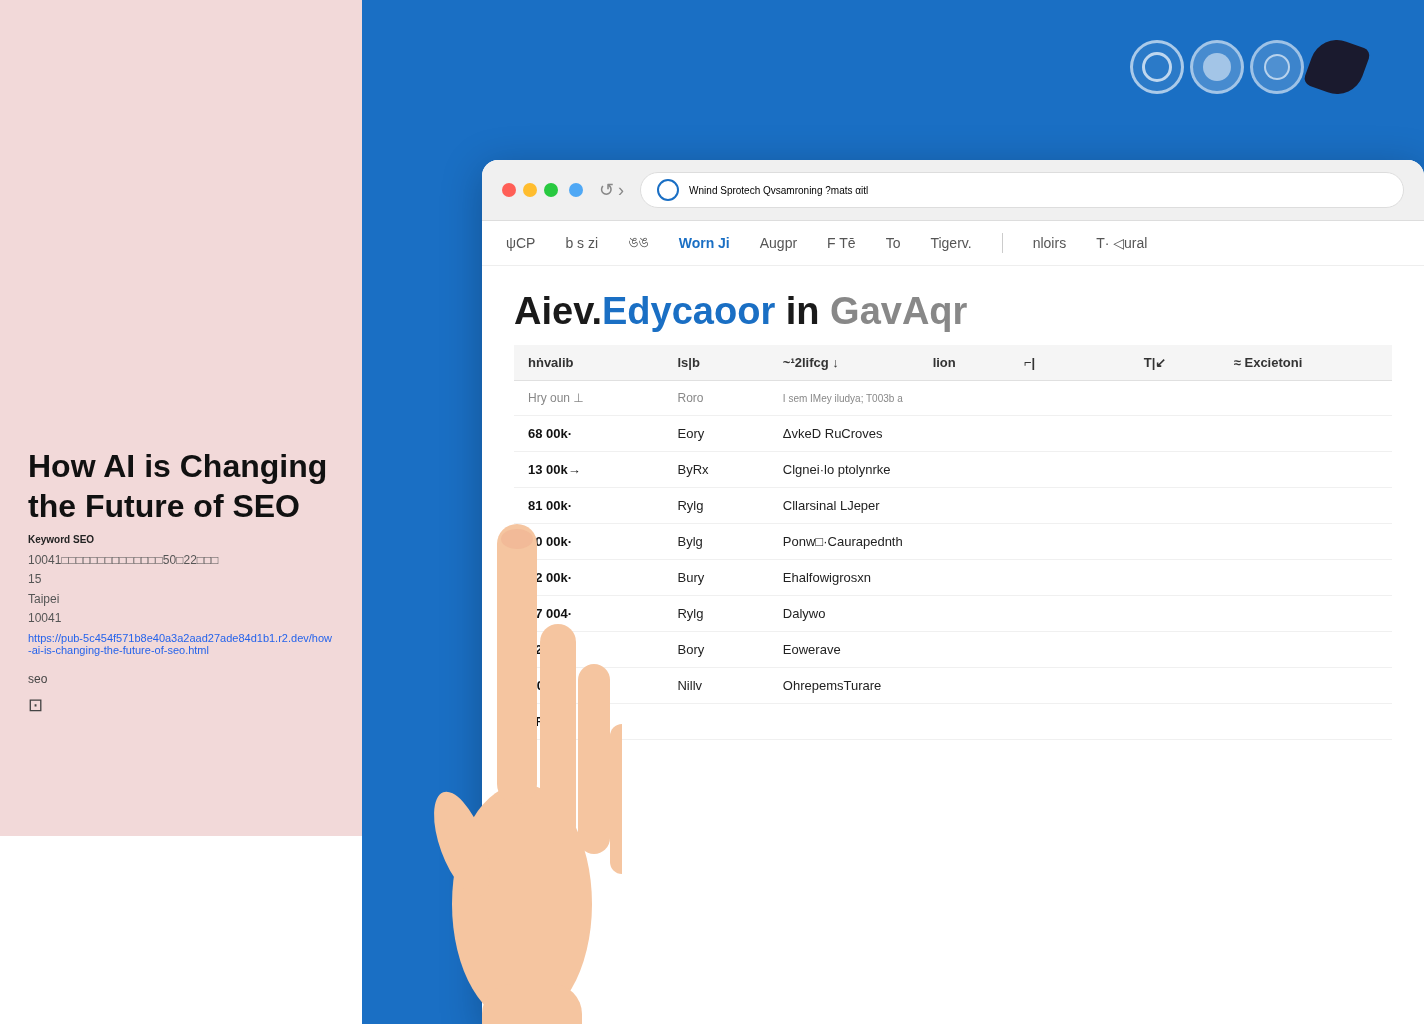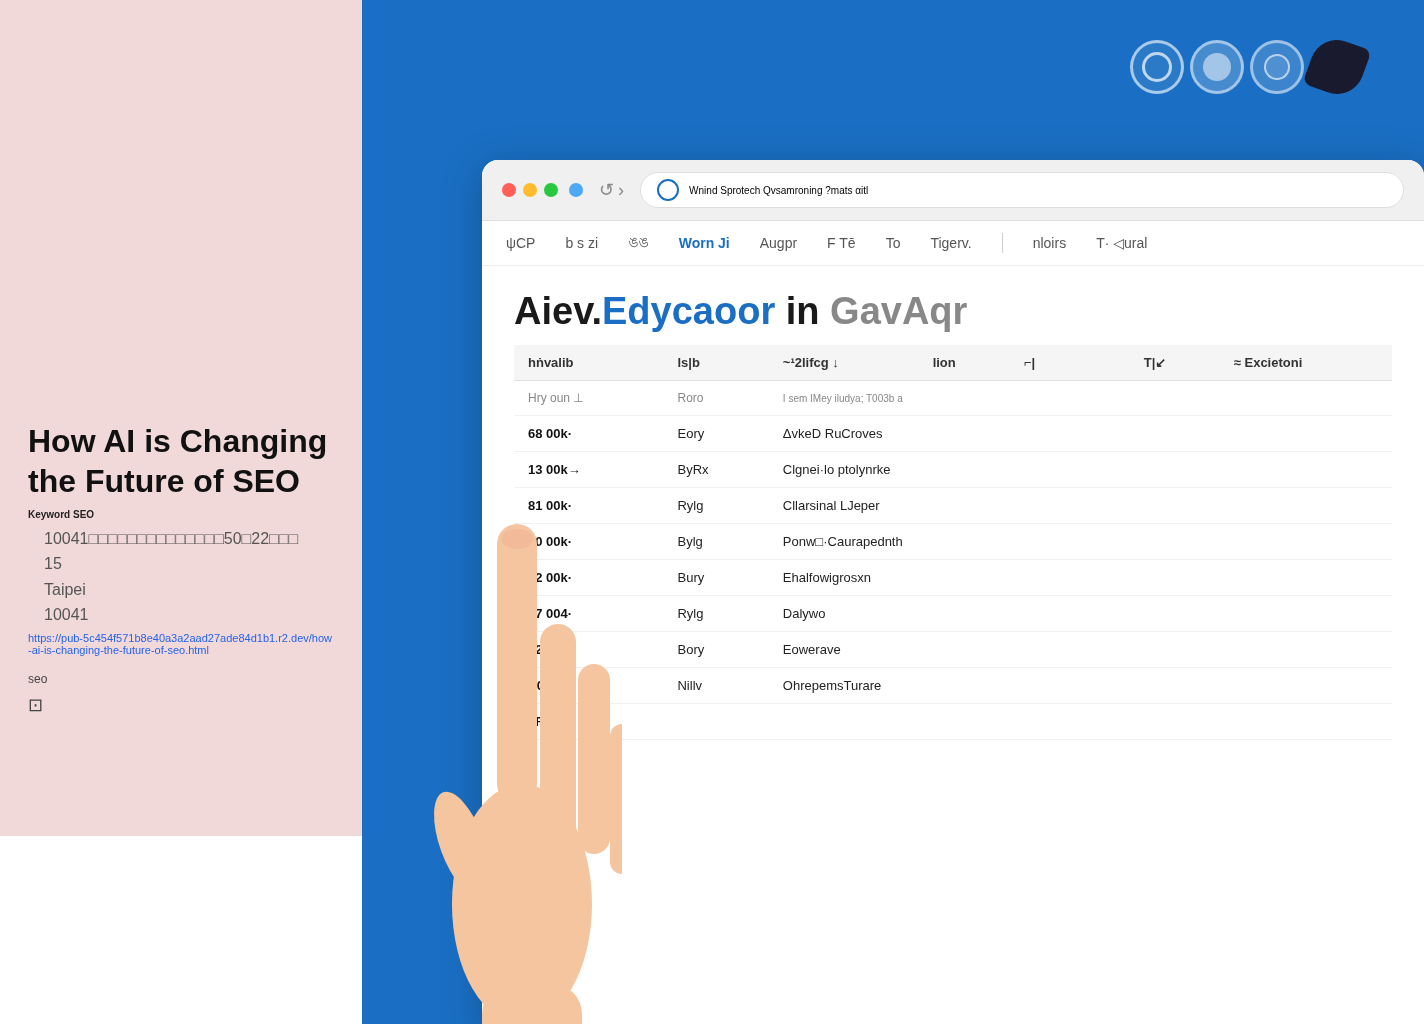--- a/index.html
+++ b/index.html
@@ -31,24 +31,23 @@
       line-height: 1.25;
       margin-bottom: 8px;
     }
     .left-panel .keyword-label {
       font-size: 10px;
       font-weight: 600;
       color: #222;
       margin-bottom: 6px;
     }
     .left-panel .meta-line {
-      font-size: 16px;
+      font-size: 12px;
       color: #555;
       line-height: 1.6;
-      margin-left: 16px;
     }
     .left-panel .url-line {
       font-size: 11px;
       color: #2563eb;
       word-break: break-all;
       margin-top: 4px;
       margin-bottom: 16px;
     }
     .left-panel .tag {
       font-size: 12px;

